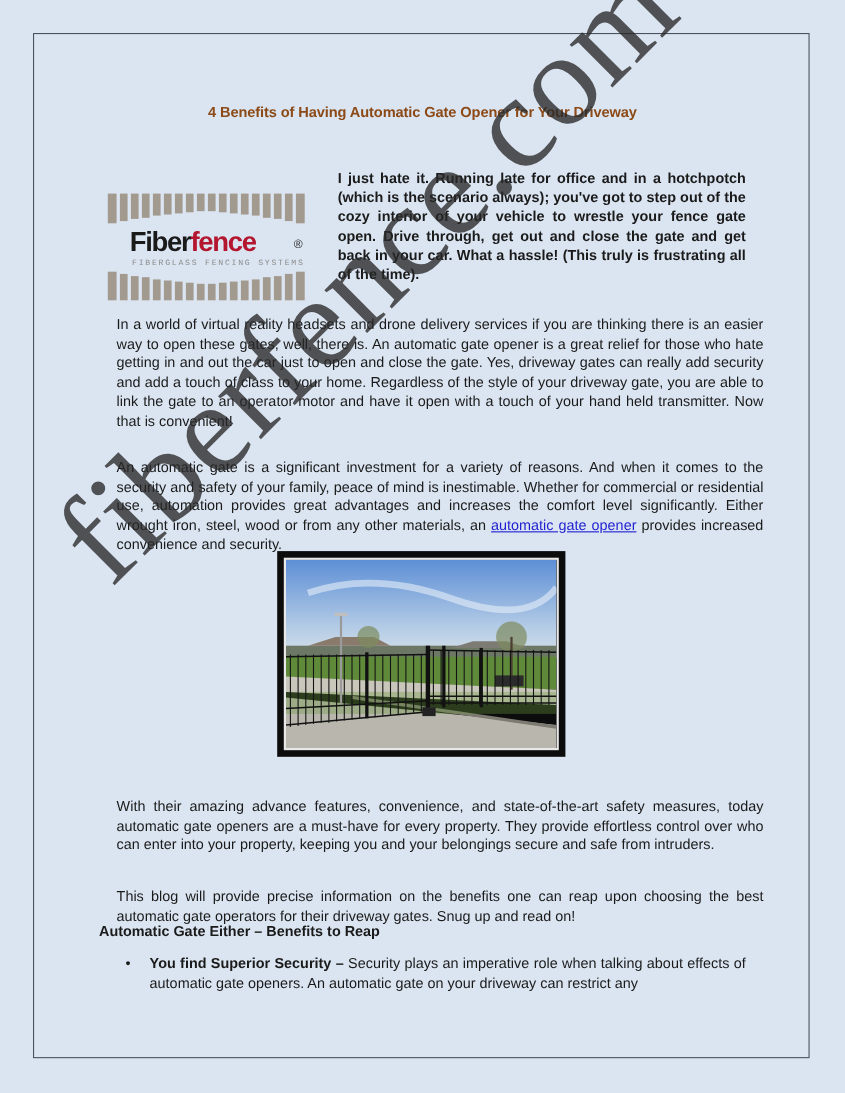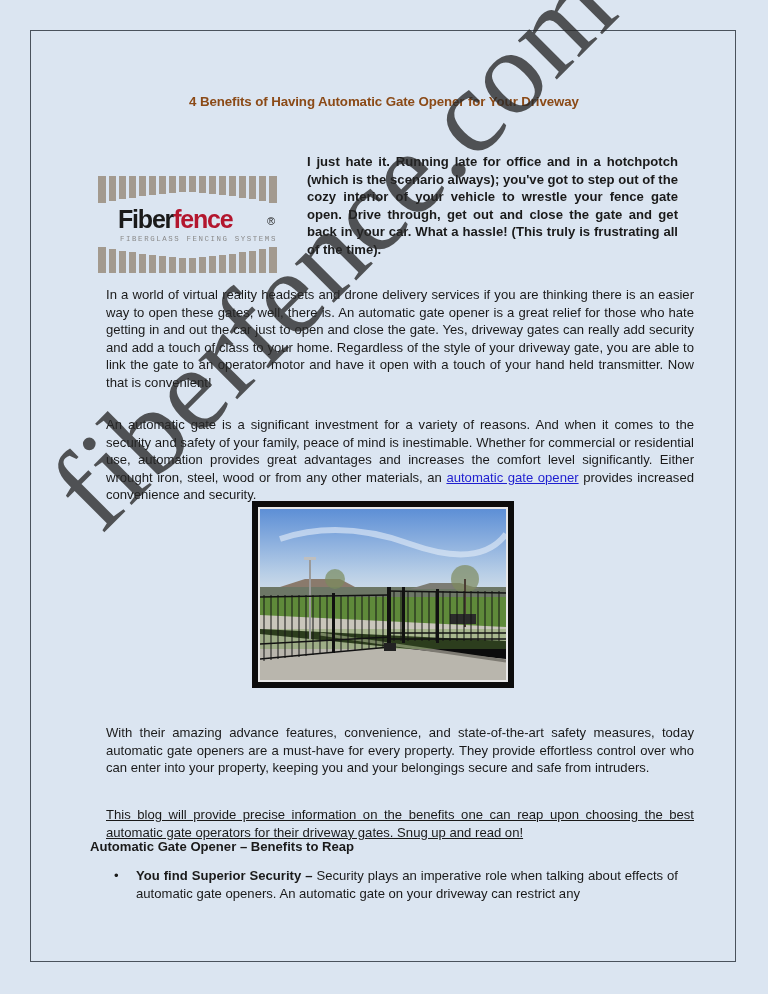--- a/index.html
+++ b/index.html
@@ -30,21 +30,21 @@
     position: absolute; left: 6px; top: 20px; width: 192px; height: 103px;
   }
   .intro-text {
     position: absolute; left: 217px; top: 0; width: 371px;
     text-align: justify; margin: 0; font-weight: bold;
   }
   p.body { margin: 16px; text-align: justify; position: absolute; left: 0; width: 588px; }
   #p1 { top: 180px; }
   #p2 { top: 310px; }
   #p3 { top: 618px; }
-  #p4 { top: 700px; text-decoration: underline; }
+  #p4 { top: 700px; }
   .subhead { position: absolute; left: 0; top: 748px; margin: 0; font-weight: bold; }
   .bullet-list { position: absolute; left: 0; top: 777px; width: 588px; margin: 0; padding: 0; list-style: none; }
   .bullet-list li { position: relative; padding-left: 46px; text-align: justify; }
   .bullet-dot { position: absolute; left: 24px; top: 0; }
   a.link { color: #1f1fd0; font-weight: normal; text-decoration: underline; }
   .photo-frame {
     position: absolute; left: 162px; top: 411px; width: 262px; height: 187px;
     background: #0c0c0c; box-sizing: border-box; padding: 6px;
   }
   .photo-inner {
@@ -198,21 +198,21 @@
         <rect x="176" y="80" width="3" height="54" fill="#111"></rect>
         <rect x="72" y="84" width="3" height="60" fill="#111"></rect>
         <rect x="124" y="134" width="12" height="8" fill="#222"></rect>
       </svg>
     </div>
   </div>
 
   <p class="body" id="p3">With their amazing advance features, convenience, and state-of-the-art safety measures, today automatic gate openers are a must-have for every property. They provide effortless control over who can enter into your property, keeping you and your belongings secure and safe from intruders.</p>
   <p class="body" id="p4">This blog will provide precise information on the benefits one can reap upon choosing the best automatic gate operators for their driveway gates. Snug up and read on!</p>
 
-  <p class="subhead">Automatic Gate Opener – Benefits to Reap</p>
+  <p class="subhead">Automatic Gate Either – Benefits to Reap</p>
 
   <ul class="bullet-list">
     <li>
       <span class="bullet-dot">•</span>
       <b>You find Superior Security – </b><span>Security plays an imperative role when talking about effects of automatic gate openers. An automatic gate on your driveway can restrict any</span>
     </li>
   </ul>
 </div>
 
 <div class="watermark">fiberfence.com</div>

